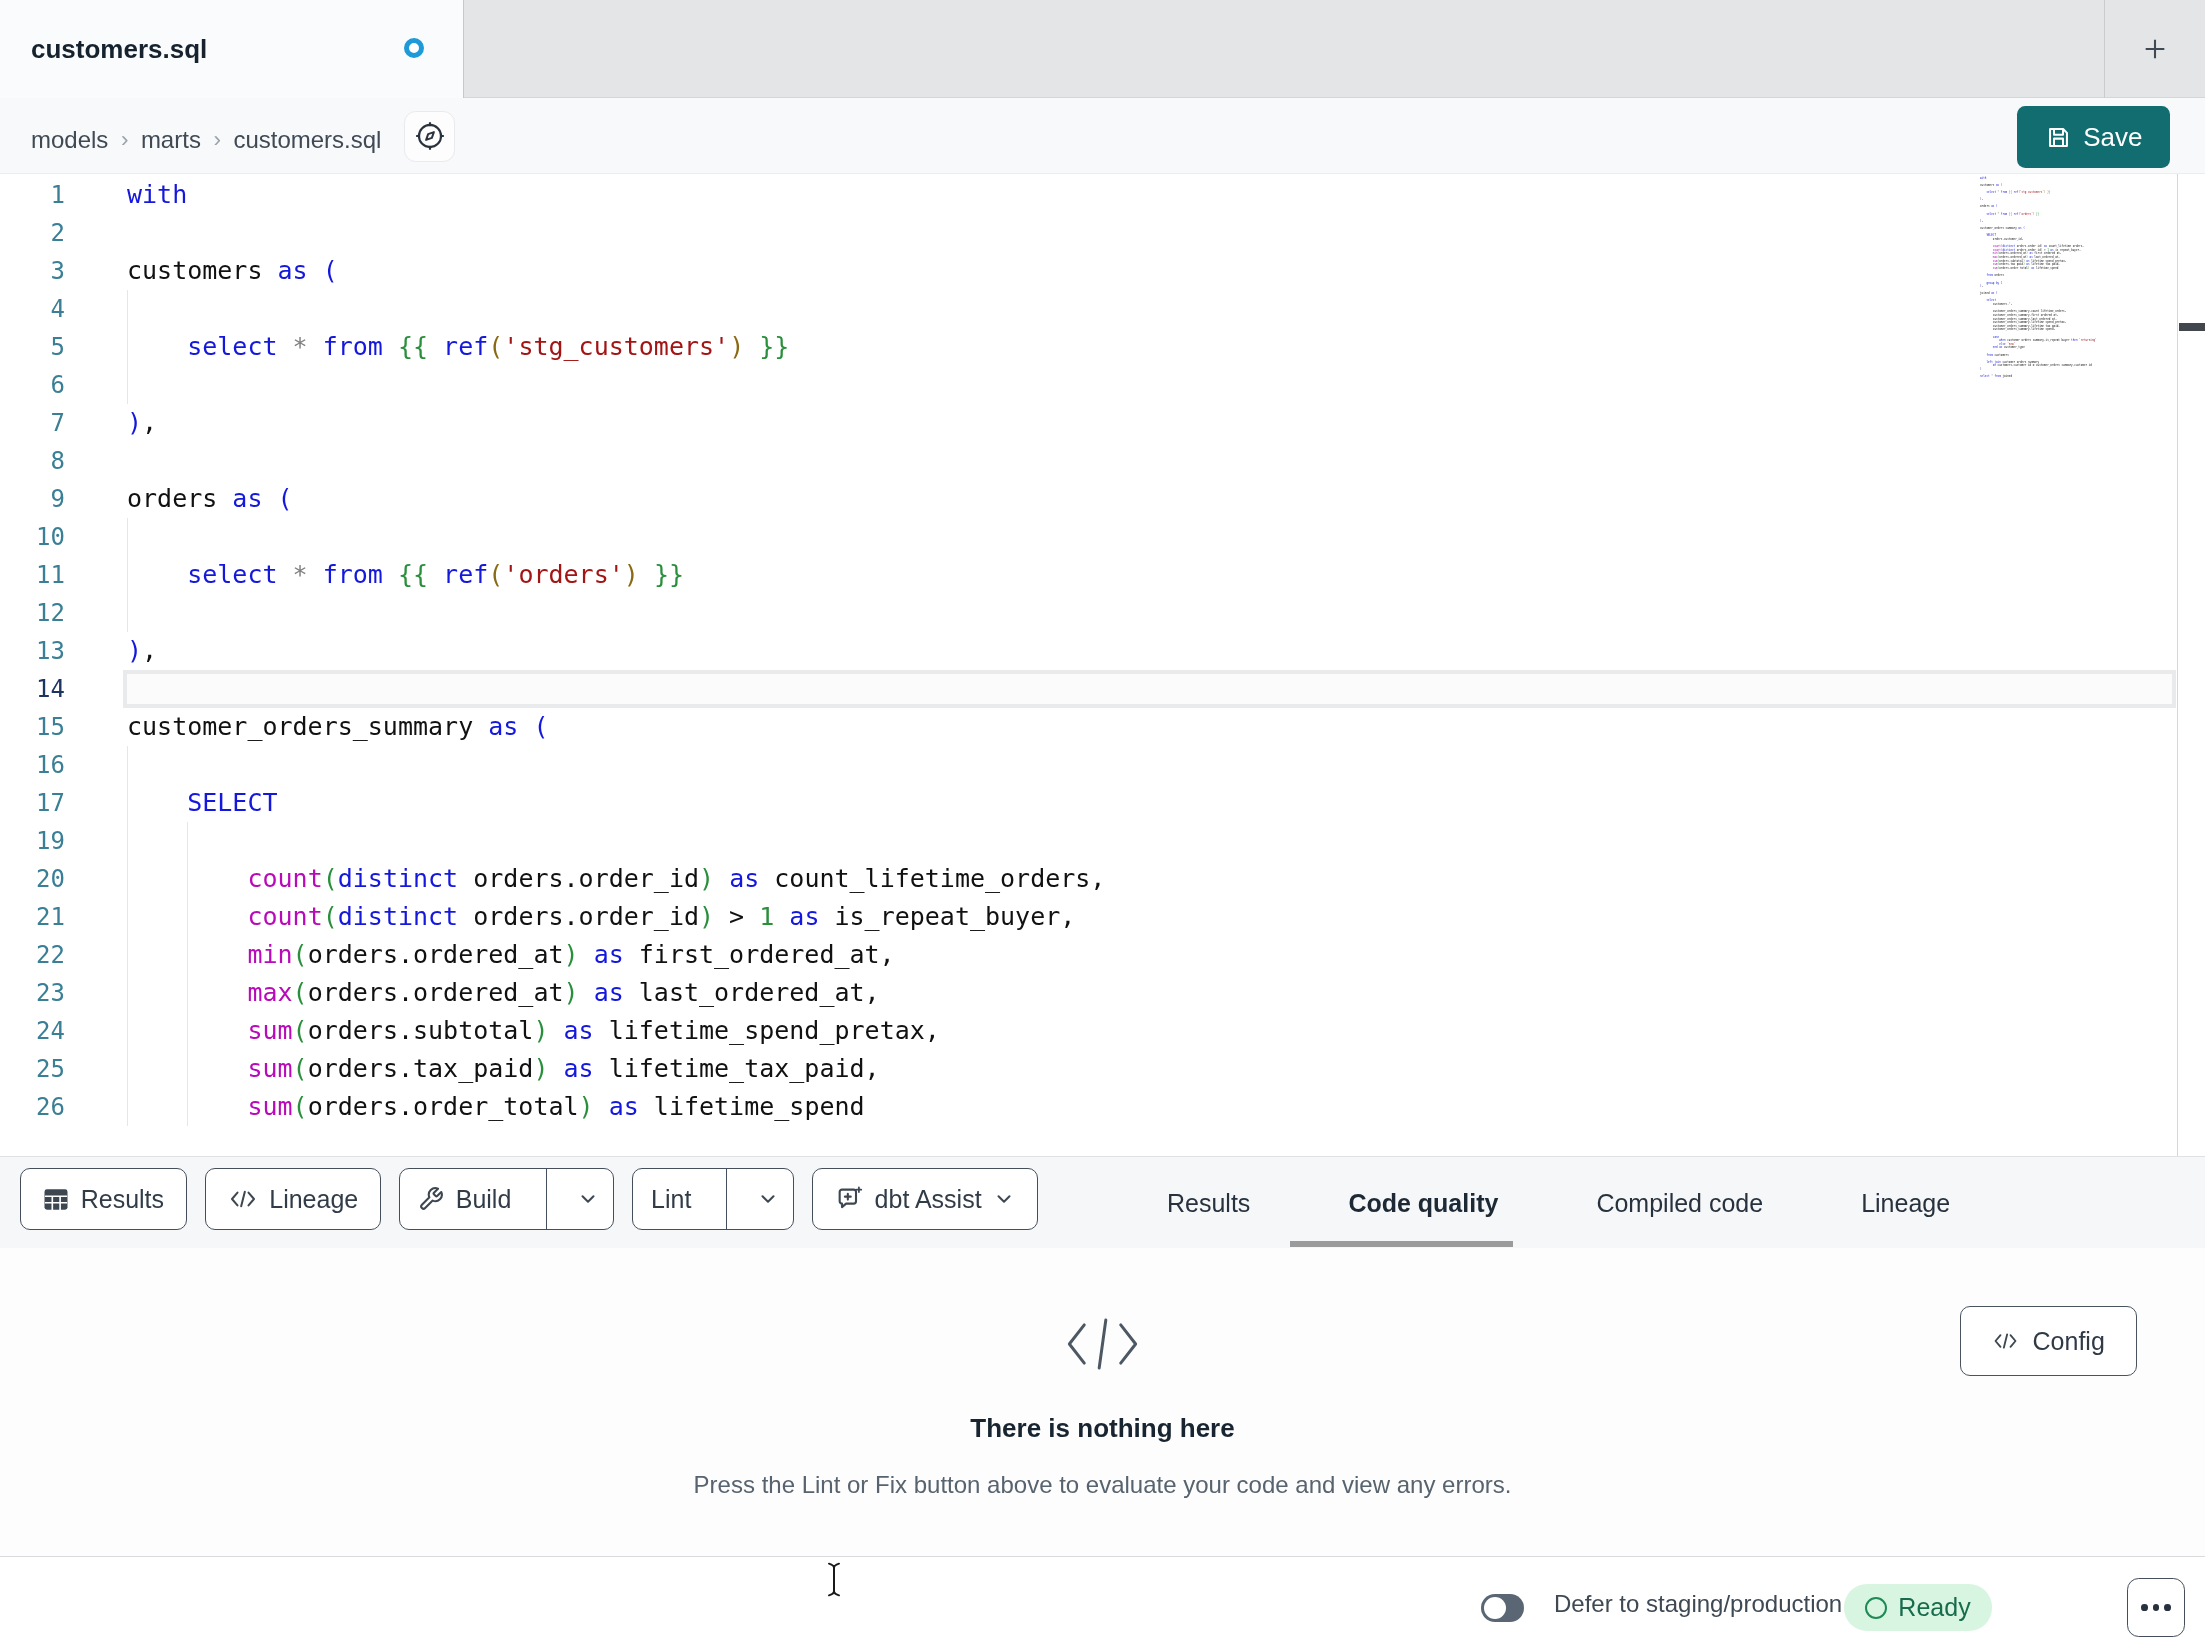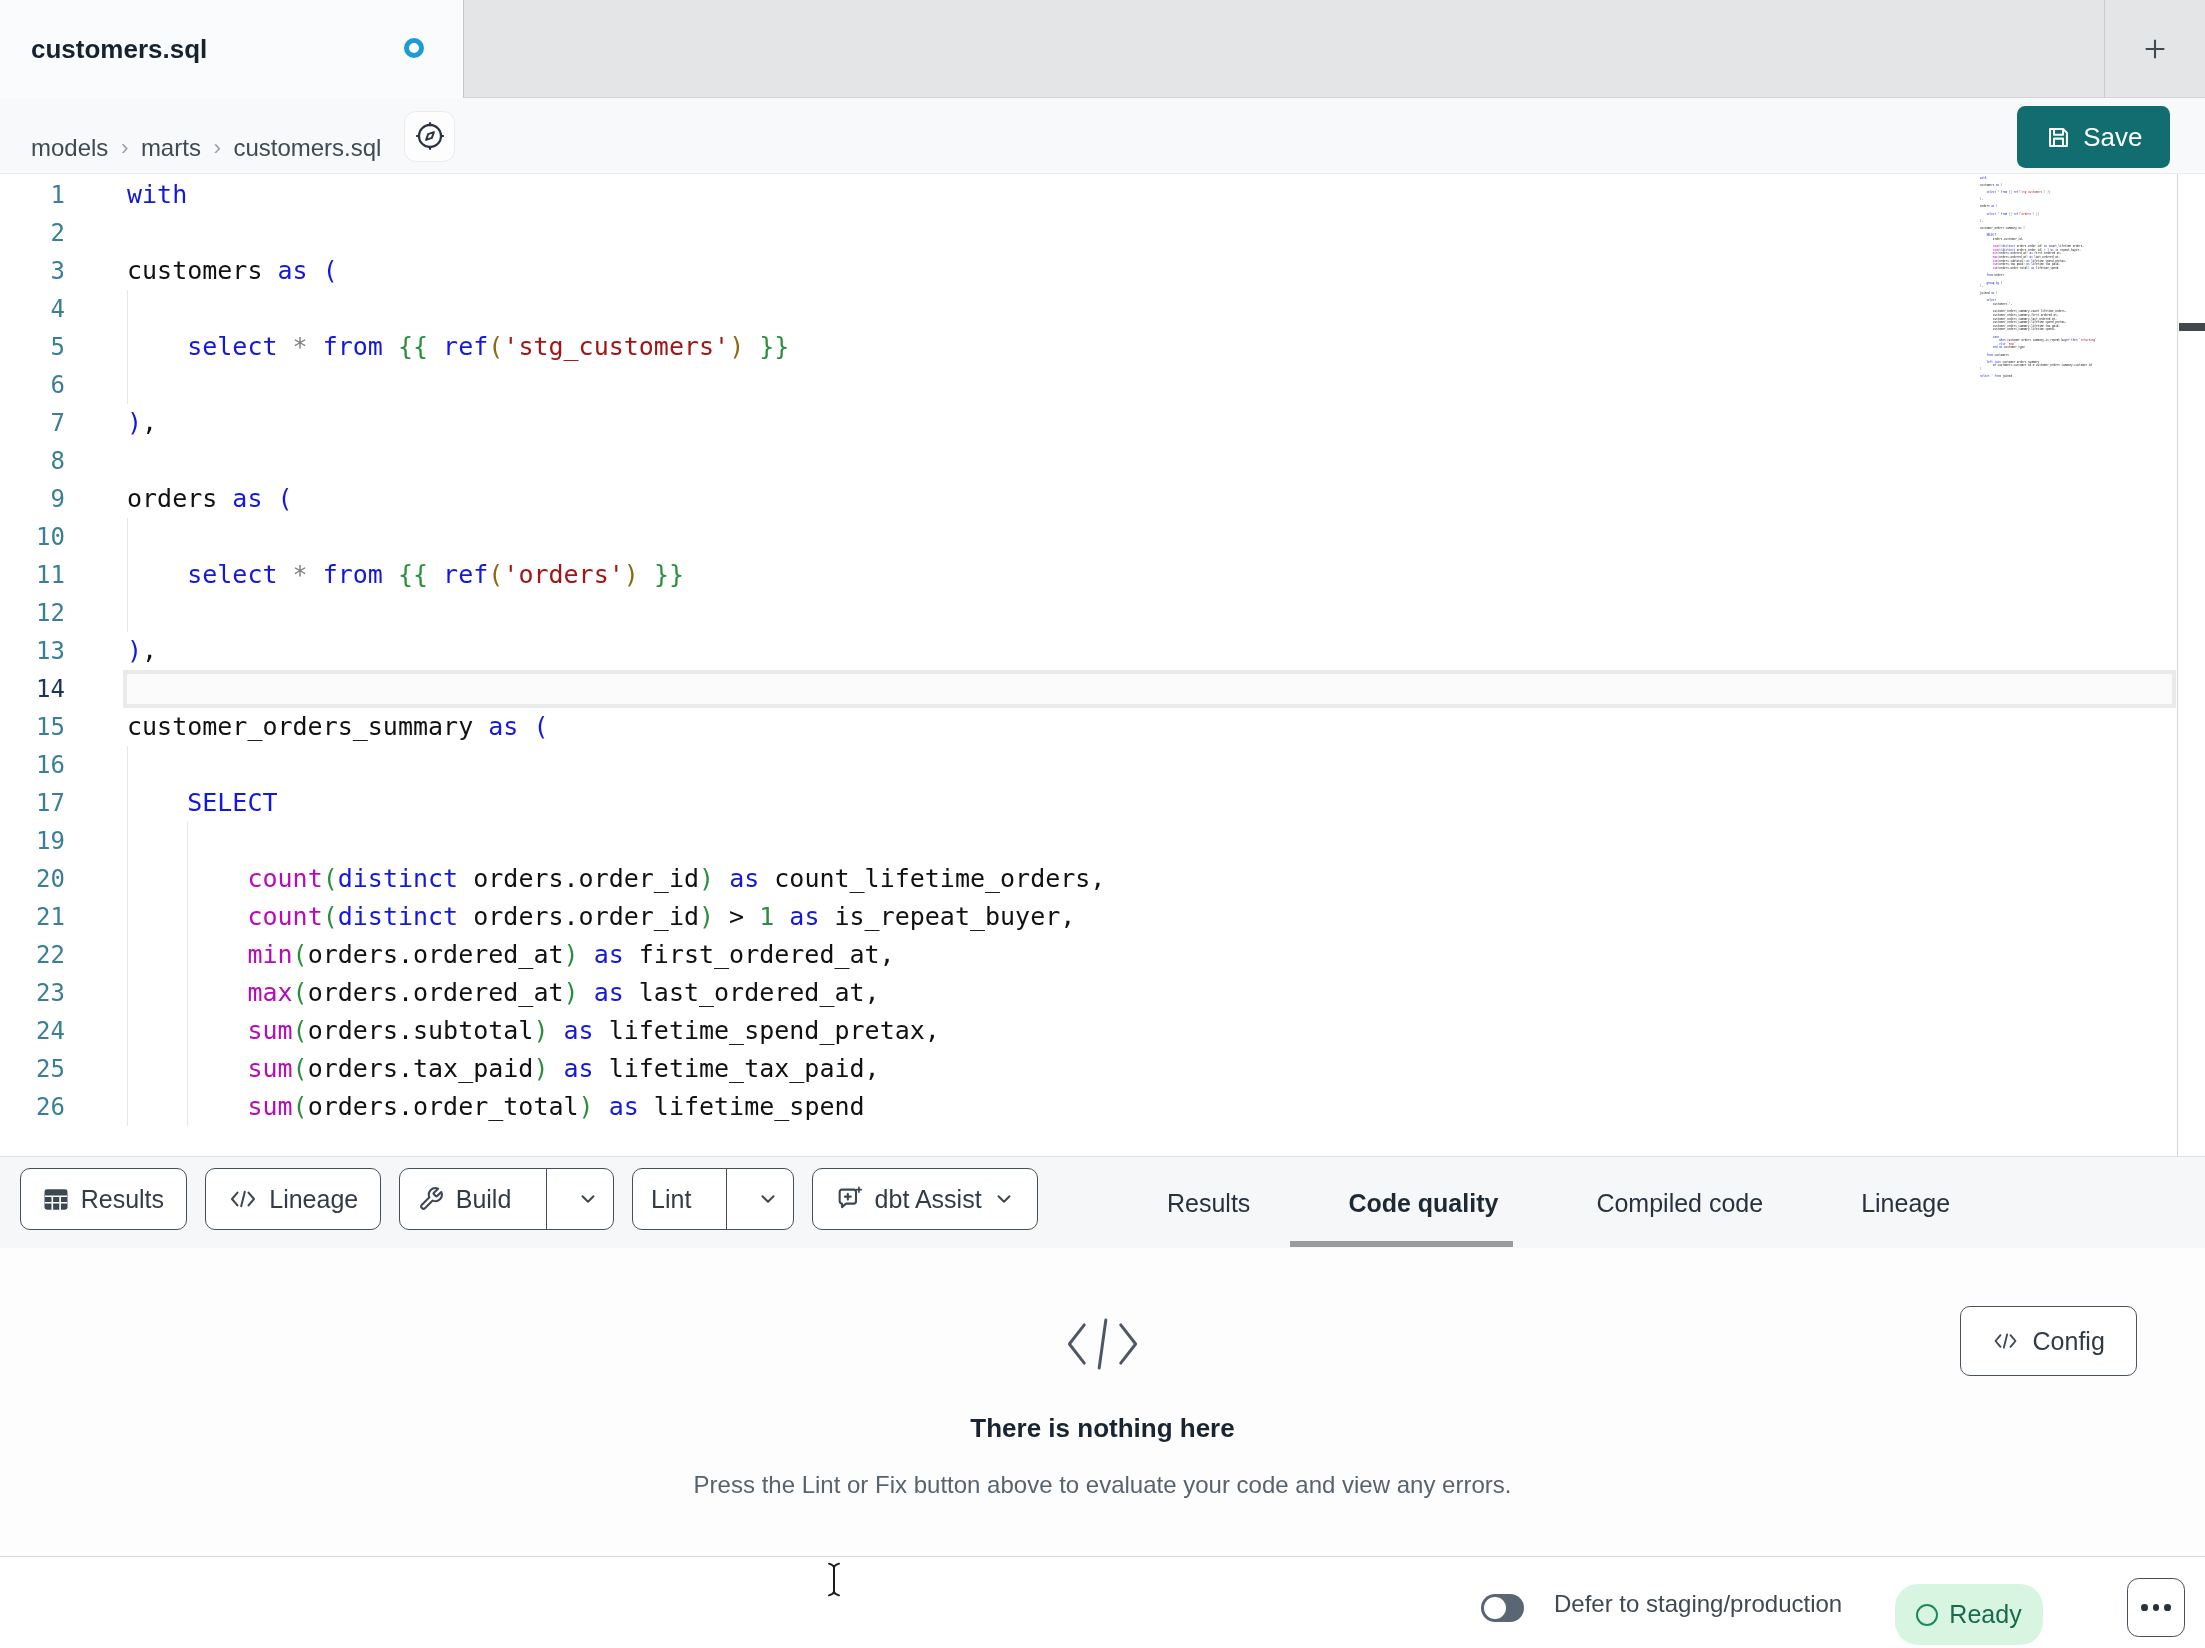--- a/index.html
+++ b/index.html
@@ -10,21 +10,21 @@
   
   .tabstrip { position:absolute; left:0; top:0; width:2205px; height:98px; background:#e4e5e7; border-bottom:0.8px solid #d5d6d8; }
   .tab-active { position:absolute; left:0; top:0; width:464px; height:98px; background:#fafbfc; border-right:0.8px solid #c6c8cb; display:flex; align-items:center; }
   .tab-title { margin-left:31px; font-size:26px; font-weight:700; color:#16232f; }
   .tab-dot { position:absolute; left:404px; top:38px; width:20px; height:20px; border:5.8px solid #1f9ad8; border-radius:50%; background:#fff; }
   .strip-sep { position:absolute; top:0; width:0.8px; height:98px; background:#c9cbce; }
   .newtab { position:absolute; left:2104px; top:0; width:102px; height:98px; display:flex; align-items:center; justify-content:center; color:#3f4a55; }
 
   
   .crumbrow { position:absolute; left:0; top:98px; width:2205px; height:76px; background:#f8f9fa; border-bottom:0.8px solid #ededee; }
-  .crumbs { position:absolute; left:31px; top:12px; height:76px; display:flex; align-items:center; gap:12.5px; font-size:24px; color:#3f4a55; }
+  .crumbs { position:absolute; left:31px; top:4px; height:76px; display:flex; align-items:center; gap:12.5px; font-size:24px; color:#3f4a55; }
   .crumb-sep { color:#9aa2ab; font-size:22.5px; }
   .compass-btn { position:absolute; left:404px; top:12.5px; width:51px; height:51px; border:1.7px solid #e8eaed; border-radius:11.7px; background:#fdfdfe; display:flex; align-items:center; justify-content:center; }
   .save-btn { position:absolute; left:2017px; top:8.3px; width:153px; height:62px; background:#116d70; border-radius:8.3px; display:flex; align-items:center; justify-content:center; gap:11.7px; color:#fff; font-size:26px; font-weight:500; }
 
   
   .editor { position:absolute; left:0; top:174px; width:2205px; height:982px; background:#fff; overflow:hidden; }
   .code-lines { position:absolute; left:0; top:1.7px; width:2205px; }
   .cl { position:relative; height:38px; }
   .ln { position:absolute; left:0; top:0; width:65px; text-align:right; font-family:"DejaVu Sans Mono", monospace; font-size:24px; line-height:38px; color:#3a7f95; }
   .cl.active .ln { color:#1d3461; }
@@ -62,21 +62,21 @@
   .empty-icon { margin-top:67px; }
   .empty-title { margin-top:40px; font-size:26px; font-weight:700; color:#182530; }
   .empty-sub { margin-top:27px; font-size:24px; color:#57636e; }
 
   
   .footer { position:absolute; left:0; top:1556px; width:2205px; height:93px; background:#fff; border-top:0.8px solid #d9dbde; }
   .toggle { position:absolute; left:1481px; top:37px; width:43px; height:28px; background:#5a6673; border-radius:14px; }
   .knob { position:absolute; left:3.3px; top:3.3px; width:22px; height:22px; background:#fff; border-radius:50%; }
   .defer-label { position:absolute; left:1554px; top:0; height:93px; display:flex; align-items:center; font-size:24px; color:#3e4954; }
   .help { position:absolute; left:1900px; top:38px; width:26px; height:26px; border:2.1px solid #4c5661; border-radius:50%; display:flex; align-items:center; justify-content:center; font-size:16px; font-weight:700; color:#4c5661; }
-  .ready { position:absolute; left:1895px; top:27px; width:148px; height:61px; background:#d8f5e2; border-radius:23px; display:flex; align-items:center; justify-content:center; gap:11px; }
+  .ready { position:absolute; left:1844px; top:27px; width:148px; height:47px; background:#d8f5e2; border-radius:23px; display:flex; align-items:center; justify-content:center; gap:11px; }
   .ready-circle { width:22px; height:22px; border:2.1px solid #1f8a58; border-radius:50%; }
   .ready-text { font-size:25px; color:#186b4c; font-weight:500; }
   .more-btn { position:absolute; left:2127px; top:21px; width:58px; height:59px; background:#fff; border:1.7px solid #454f5b; border-radius:11.7px; display:flex; align-items:center; justify-content:center; gap:5px; }
   .dot { width:6.7px; height:6.7px; border-radius:50%; background:#27323e; }
   .ibeam { position:absolute; left:824px; top:1561px; z-index:50; }
 </style>
 </head>
 <body>
 
 <div id="app">

